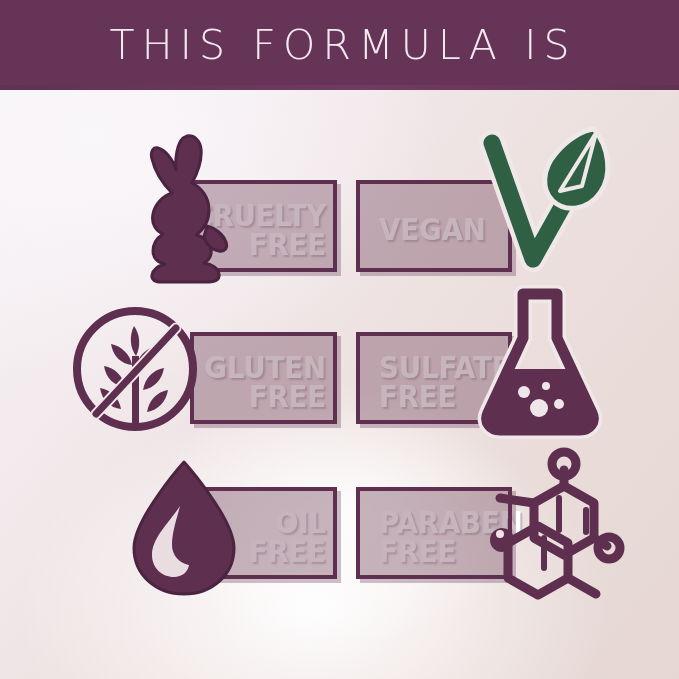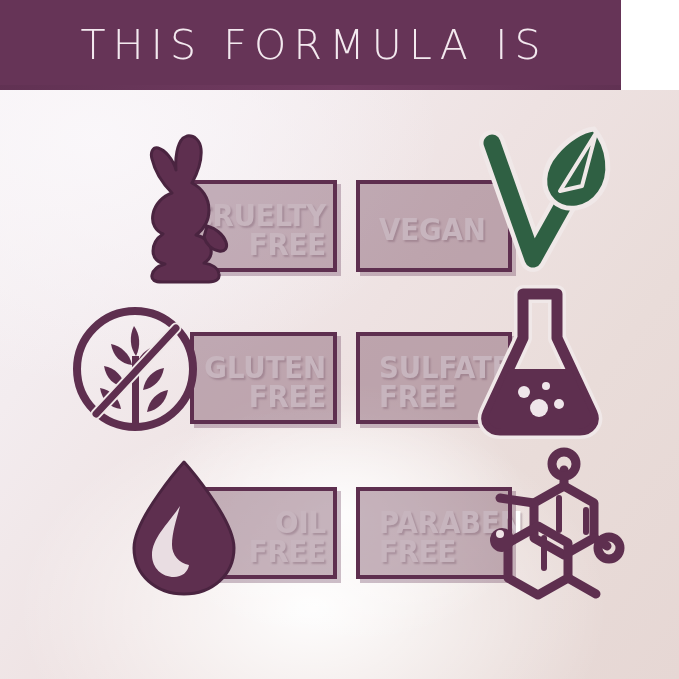--- a/index.html
+++ b/index.html
@@ -11,21 +11,21 @@
   }
   .poster{
     position:relative;
     width:679px;height:679px;
     overflow:hidden;
   }
 
   
   .header{
     position:absolute;left:0;top:0;
-    width:621px;height:90px;
+    width:679px;height:90px;
     background:#663457;
     display:flex;align-items:center;justify-content:center;
     box-sizing:border-box;
     z-index:5;
   }
   .header:after{
     content:"";
     position:absolute;left:0;bottom:0;width:100%;height:5px;
     background:linear-gradient(to right,#5c2f4f,#7b4169 55%,#5c2f4f);
     opacity:.55;

